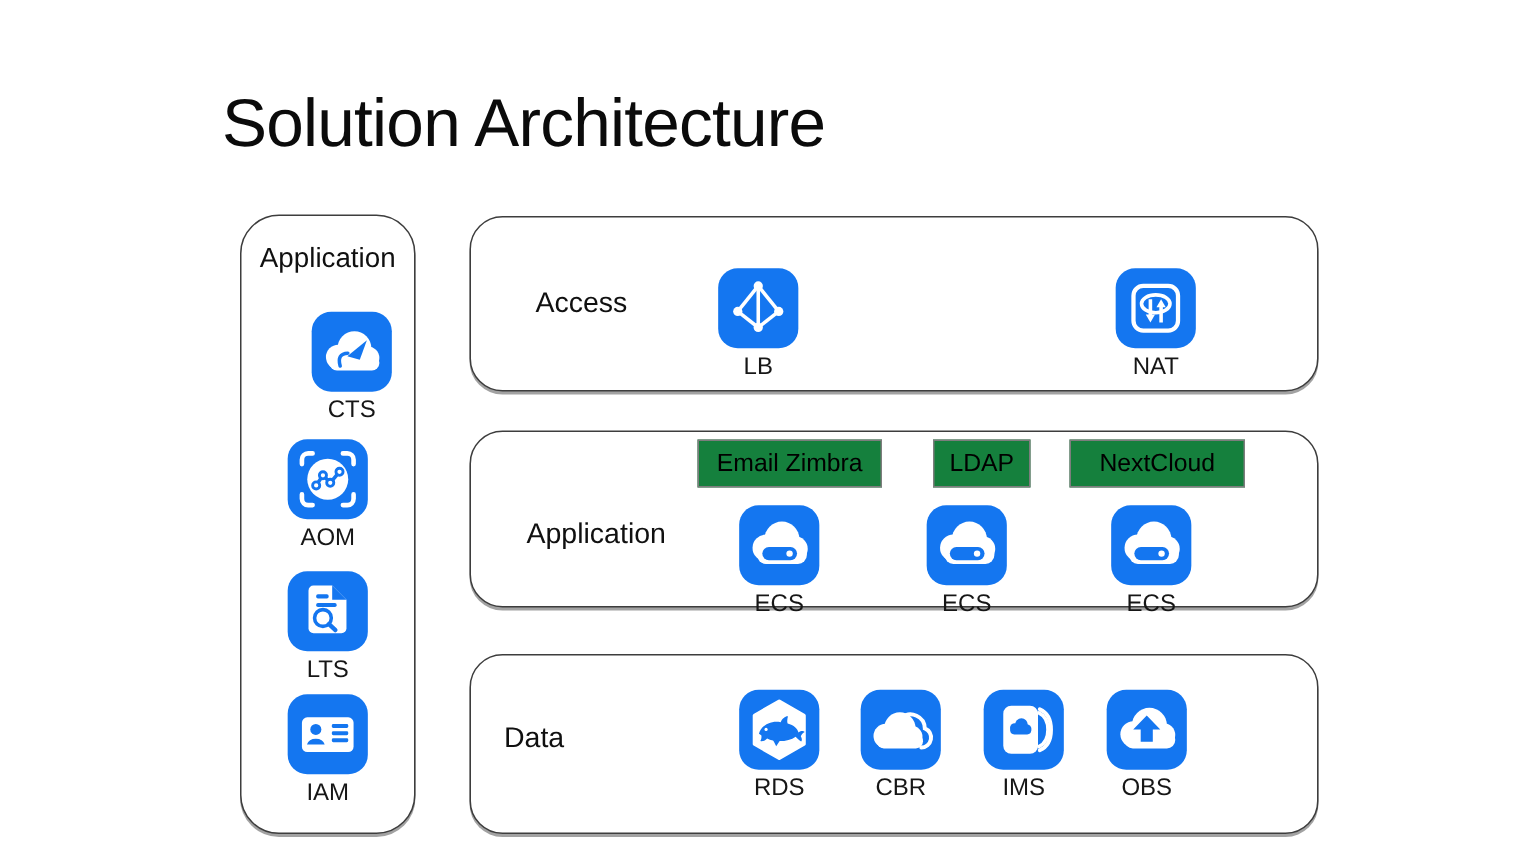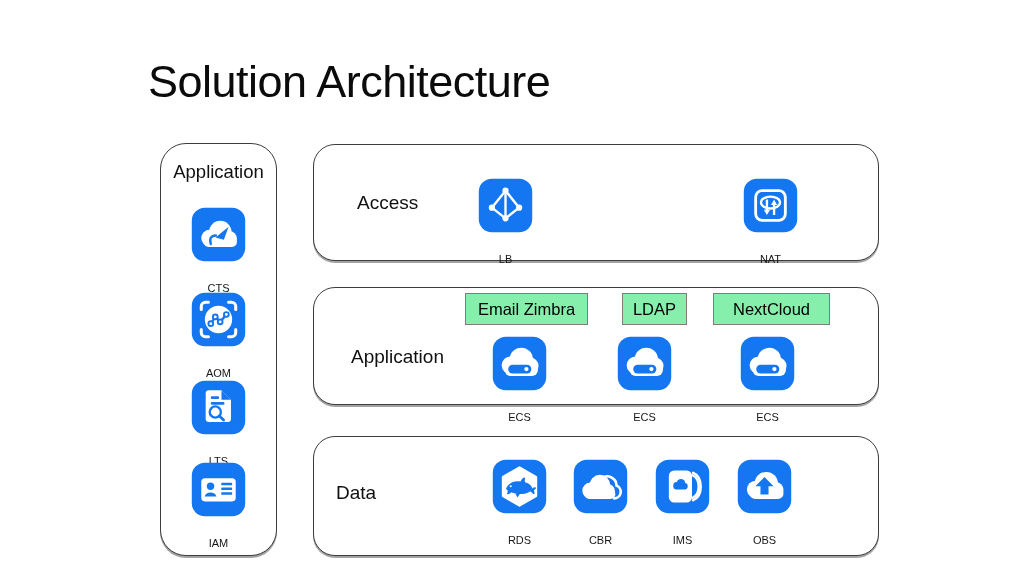--- a/index.html
+++ b/index.html
@@ -23,23 +23,23 @@
   .mgmt-label{
     position:absolute;left:160px;top:161px;width:117px;text-align:center;
     font-size:18.5px;color:#101010;white-space:nowrap;
   }
   .layer-label{position:absolute;font-size:19px;color:#101010;white-space:nowrap;}
   #lbl-access{left:357px;top:192px;}
   #lbl-application{left:351px;top:346px;}
   #lbl-data{left:336px;top:482px;}
   .icon-item{position:absolute;width:57px;display:flex;flex-direction:column;align-items:center;}
   .icon-item svg{width:57px;height:57px;display:block;}
-  .icon-caption{margin-top:19px;font-size:11px;color:#161616;white-space:nowrap;}
+  .icon-caption{margin-top:2px;font-size:16px;color:#161616;white-space:nowrap;}
   .tag{
-    position:absolute;height:32px;box-sizing:border-box;background:#86efac;
+    position:absolute;height:32px;box-sizing:border-box;background:#15803d;
     border:1.6px solid #7d7d7d;display:flex;align-items:center;justify-content:center;
     font-size:16.5px;color:#000;white-space:nowrap;
   }
   #tag-zimbra{left:465px;top:293px;width:123px;}
   #tag-ldap{left:607px;top:293px;width:65px;margin-left:15px;}
   #tag-nextcloud{left:713px;top:293px;width:117px;}
 </style>
 </head>
 <body>
 
@@ -205,21 +205,21 @@
   <div class="panel" id="mgmt-panel"></div>
   <div class="panel" id="access-panel"></div>
   <div class="panel" id="application-panel"></div>
   <div class="panel" id="data-panel"></div>
 
   <div class="mgmt-label">Application</div>
   <div class="layer-label" id="lbl-access">Access</div>
   <div class="layer-label" id="lbl-application">Application</div>
   <div class="layer-label" id="lbl-data">Data</div>
 
-  <div class="icon-item" style="left:190px;top:206px">
+  <div class="icon-item" style="left:206px;top:206px">
     <svg viewBox="0 0 48 48">
         <use href="#i-cts"></use>
       </svg>
     <span class="icon-caption">CTS</span>
   </div>
   <div class="icon-item" style="left:190px;top:291px">
     <svg viewBox="0 0 48 48">
         <use href="#i-aom"></use>
       </svg>
     <span class="icon-caption">AOM</span>

